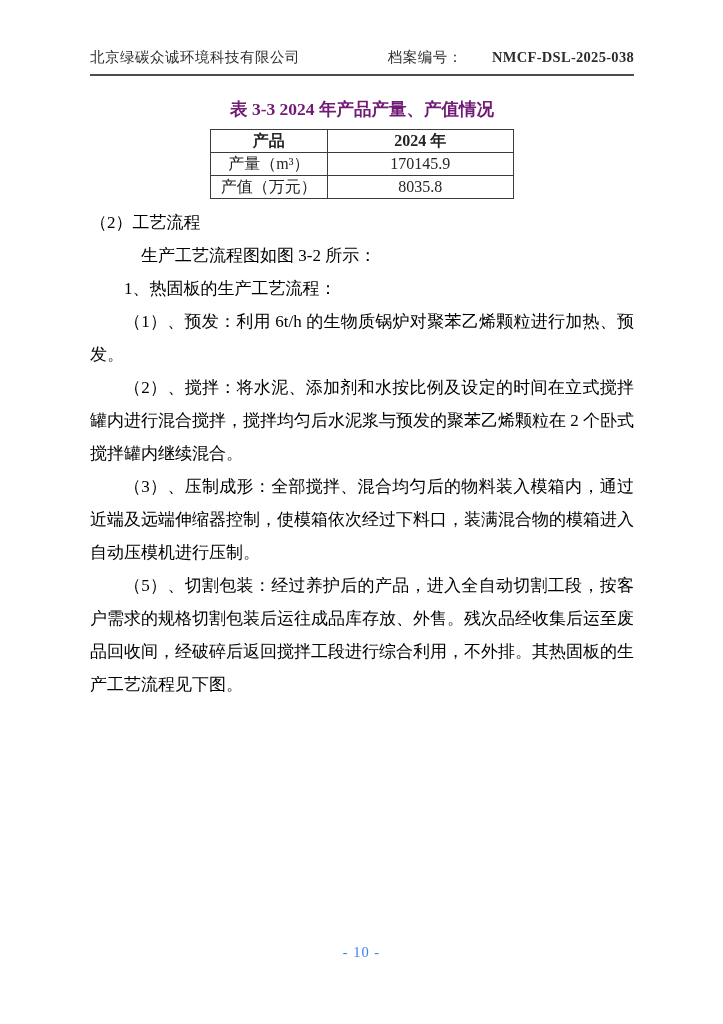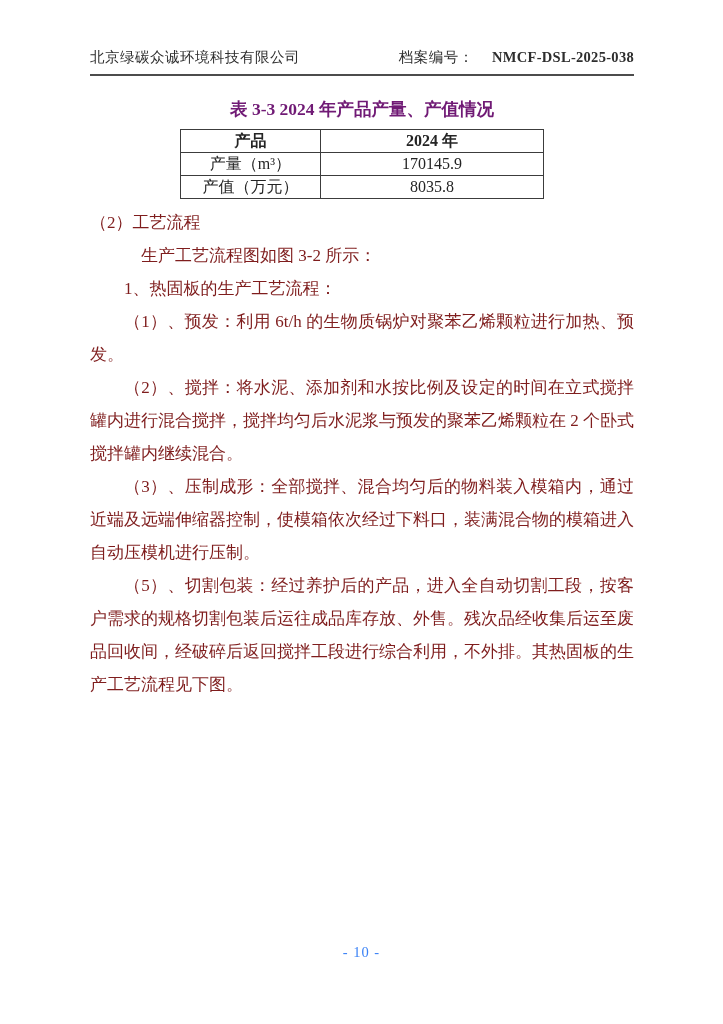--- a/index.html
+++ b/index.html
@@ -27,21 +27,21 @@
     justify-content: space-between;
     align-items: center;
     padding-bottom: 7px;
     border-bottom: 2px solid #4c4c4c;
     font-size: 14.5px;
     letter-spacing: 0.5px;
     color: #2e2e2e;
   }
   .header .company { white-space: nowrap; }
   .header .archive { white-space: nowrap; }
-  .header .archive-label { margin-right: 14px; }
+  .header .archive-label { margin-right: 25px; }
   .header .archive-no { font-weight: 700; letter-spacing: 0.3px; }
 
   
   .content {
     position: absolute;
     top: 92px;
     left: 90px;
     right: 89px;
     font-size: 17px;
     line-height: 33px;
@@ -54,21 +54,21 @@
   .table-title {
     margin: 2px 0 0 0;
     text-align: center;
     font-weight: 700;
     font-size: 17.5px;
     line-height: 31px;
     color: #701a75;
   }
 
   table.product-table {
-    width: 364px;
+    width: 304px;
     margin: 4px auto 0 auto;
     border-collapse: collapse;
     font-size: 16px;
     color: #242424;
     border-radius: 27px;
   }
   table.product-table th,
   table.product-table td {
     border: 1px solid #3c3c3c;
     height: 22px;
@@ -80,21 +80,21 @@
   table.product-table th { font-weight: 700; }
   table.product-table .col-product { width: 38.5%; }
   table.product-table { border: 1.5px solid #3c3c3c; }
 
   .paragraphs {
     margin-top: 7px;
   }
   .paragraphs p {
     margin: 0;
     text-align: justify;
-    color: #7f1d1d;
+    color: #000000;
   }
   .paragraphs p.no-indent   { text-indent: 0; }
   .paragraphs p.indent-2    { text-indent: 2em; }
   .paragraphs p.indent-3    { text-indent: 3em; }
 
   
   .footer {
     position: absolute;
     top: 941px;
     left: 0;

